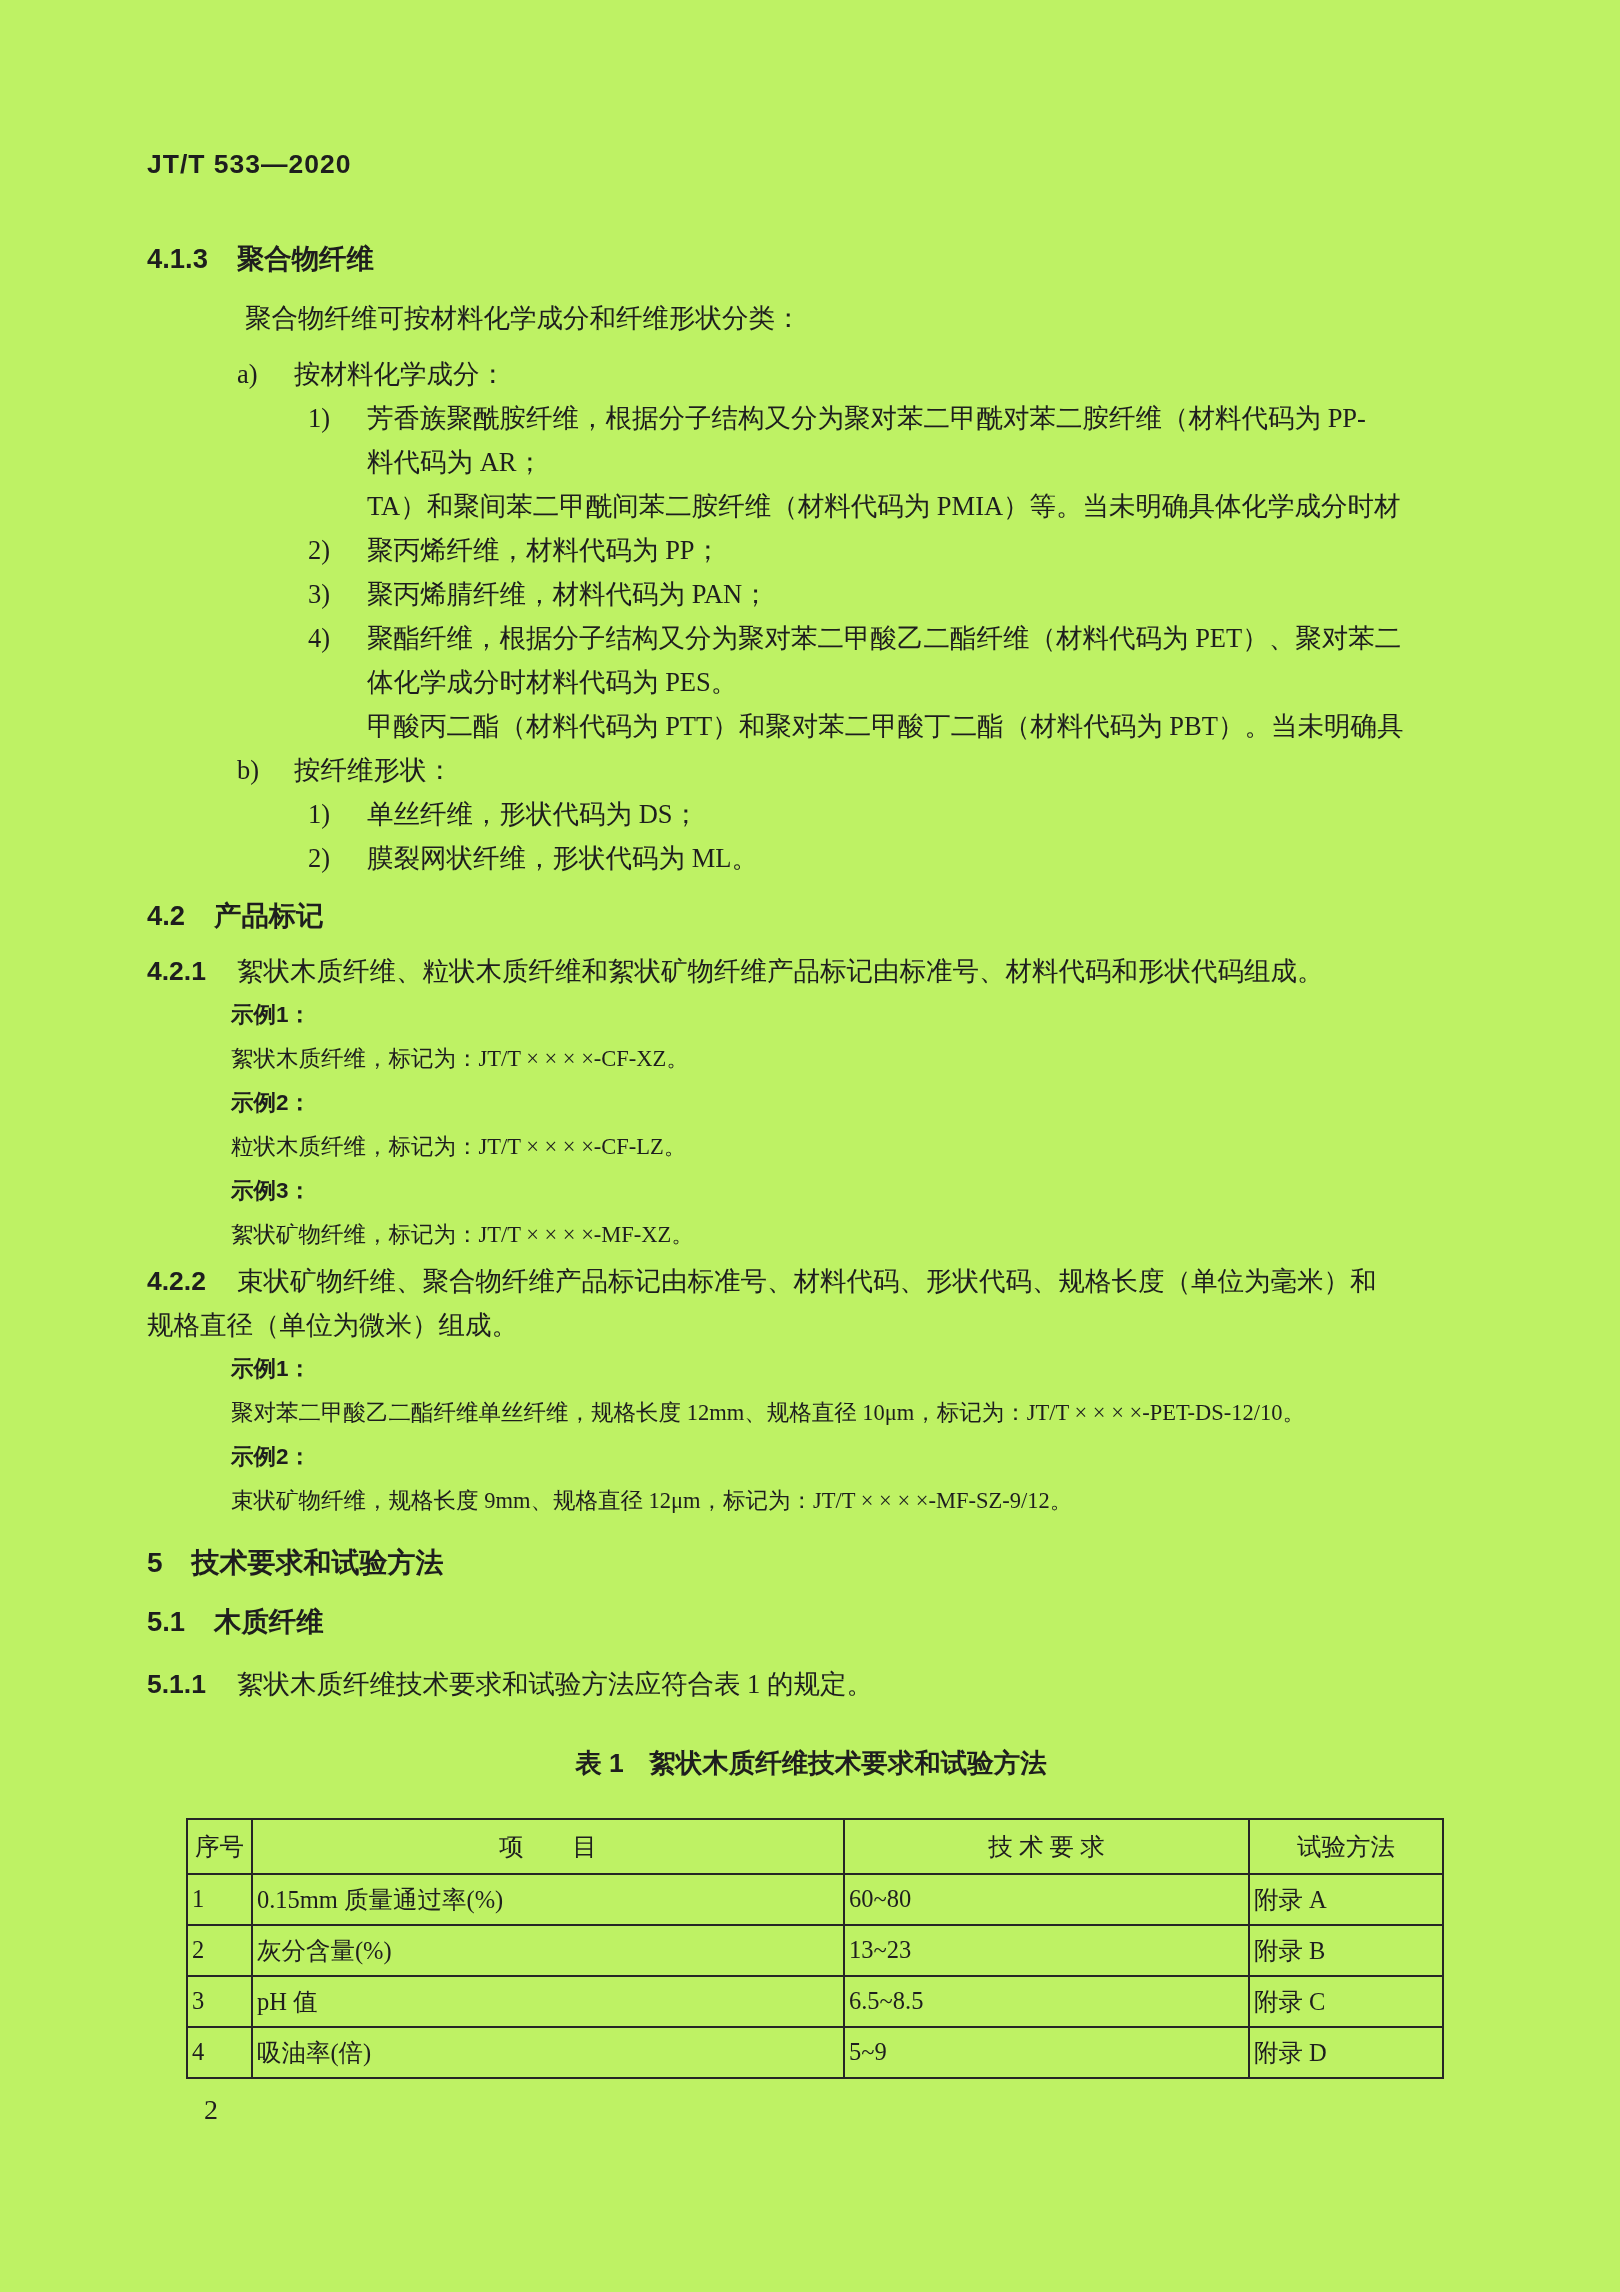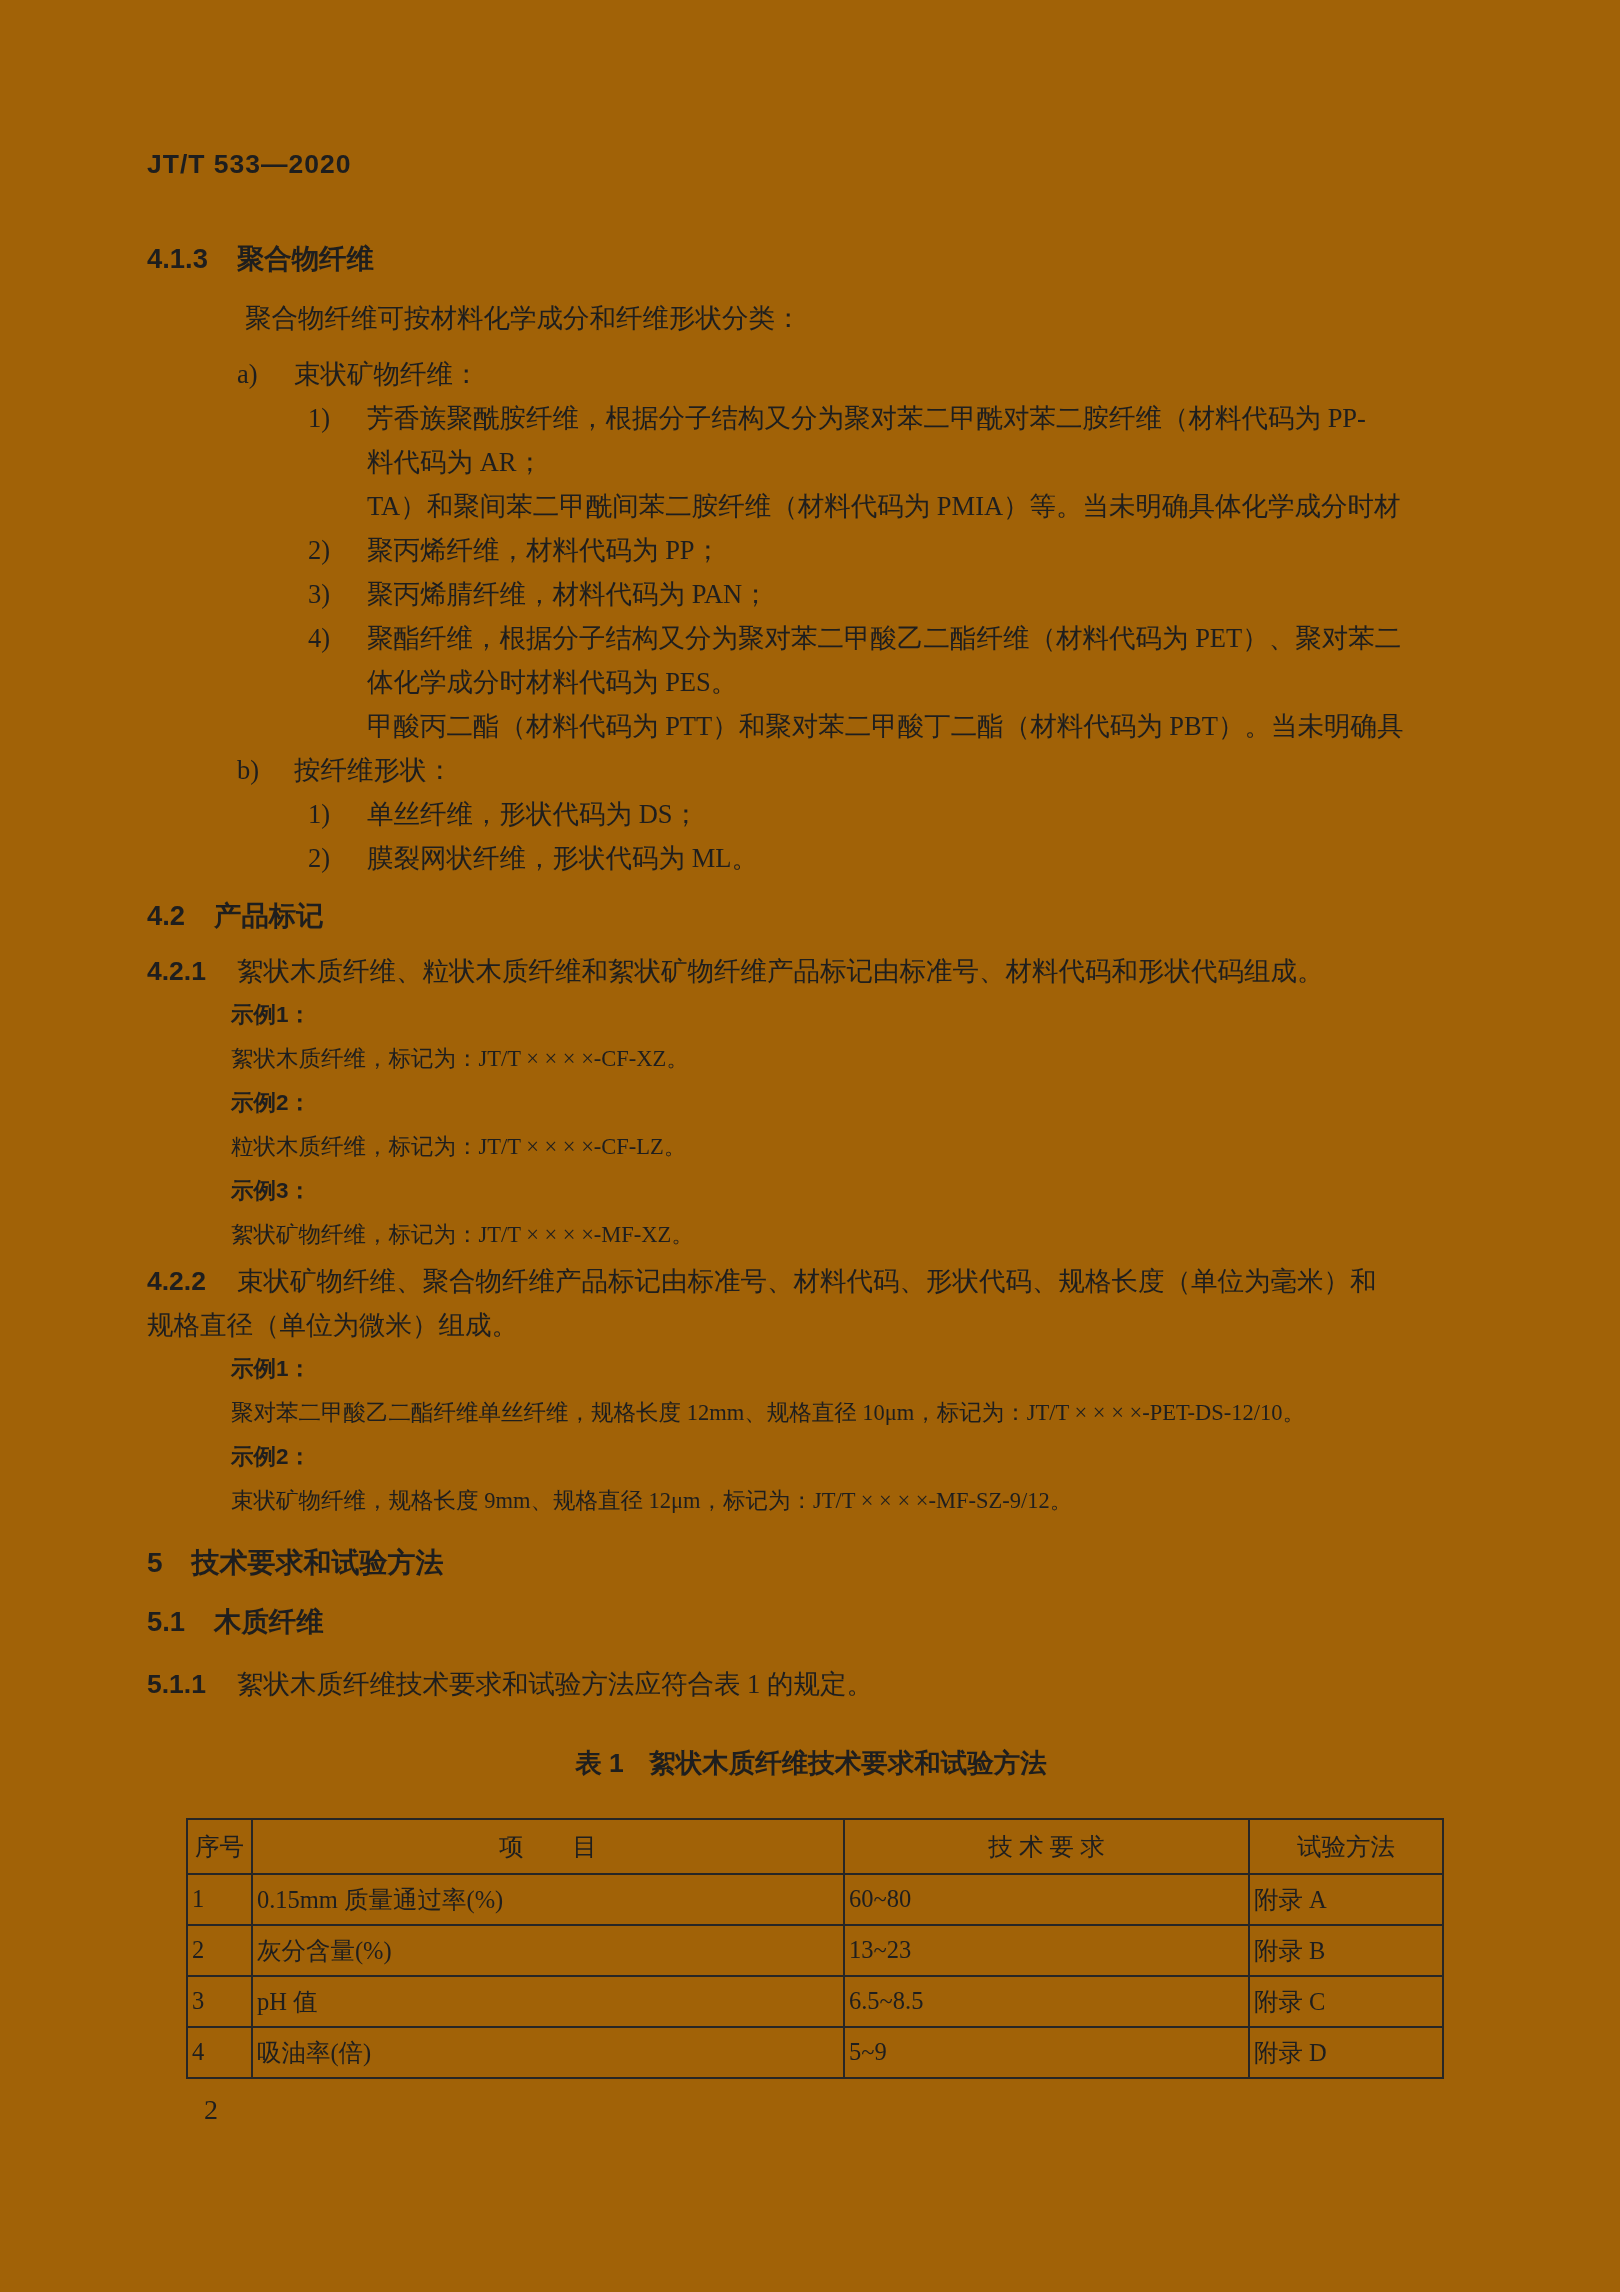--- a/index.html
+++ b/index.html
@@ -3,21 +3,21 @@
 <meta charset="utf-8">
 <style>
   * { margin:0; padding:0; box-sizing:border-box; }
   html,body { background:#ffffff; }
   body {
     width:1620px; height:2293px;
     font-family:"Liberation Serif","DejaVu Serif",serif;
     color:#1e1e1e;
     overflow:hidden;
   }
-  .page { width:1620px; height:2293px; padding:149px 145px 0 147px; background:#a16207; position:relative; }
+  .page { width:1620px; height:2293px; padding:149px 145px 0 147px; background:#bef264; position:relative; }
 
   
   .doc-code {
     font-family:"Liberation Sans","DejaVu Sans",sans-serif;
     font-weight:bold; font-size:26.5px; letter-spacing:1px;
   }
 
   
   .sec-h {
     font-family:"Liberation Sans","DejaVu Sans",sans-serif;
@@ -94,21 +94,21 @@
 
   <div class="sec-h h-413">
     <span class="sec-num">4.1.3</span><span>聚合物纤维</span>
   </div>
 
   <div class="para intro">聚合物纤维可按材料化学成分和纤维形状分类：</div>
 
   <div class="list-a">
     <div class="row-alpha">
       <span class="lbl">a)</span>
-      <span>束状矿物纤维：</span>
+      <span>按材料化学成分：</span>
     </div>
 
     <div class="row-num">
       <span class="lbl">1)</span>
       <div class="item-lines">
         <div class="tline">芳香族聚酰胺纤维，根据分子结构又分为聚对苯二甲酰对苯二胺纤维（材料代码为 PP-</div>
         <div class="tline">料代码为 AR；</div>
         <div class="tline">TA）和聚间苯二甲酰间苯二胺纤维（材料代码为 PMIA）等。当未明确具体化学成分时材</div>
       </div>
     </div>

